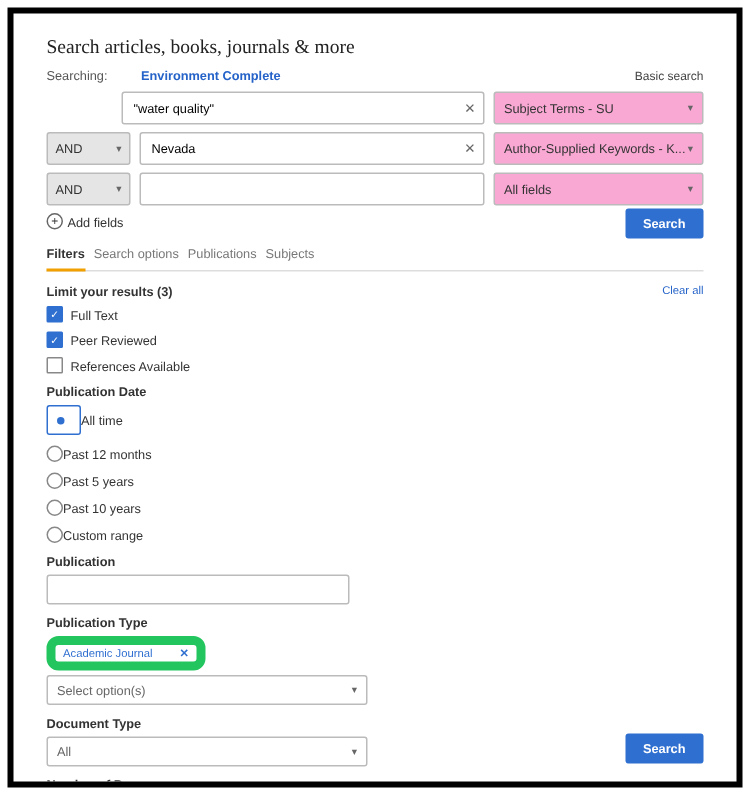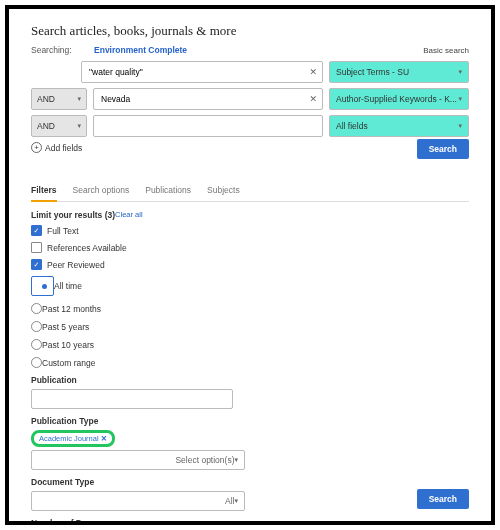--- a/index.html
+++ b/index.html
@@ -9,45 +9,45 @@
 .searching-line{display:flex;justify-content:space-between;align-items:center;margin-bottom:6px}
 .searching-line .lbl{color:#555}
 .searching-line .db{color:#2563c9;font-weight:600;margin-left:20px}
 .basic{color:#444;font-size:8px}
 .row{display:flex;gap:6px;margin-bottom:5px}
 .bool{width:44px;height:20px;border:1px solid #bbb;border-radius:2px;display:flex;align-items:center;justify-content:space-between;padding:0 5px;background:#e5e5e5}
 .bool .chev,.field-sel .chev{font-size:7px;color:#666}
 .term{flex:1;height:20px;border:1px solid #bbb;border-radius:2px;display:flex;align-items:center;justify-content:space-between;padding:0 5px;background:#fff}
 .term input{border:none;outline:none;font-size:8.5px;width:100%;background:transparent}
 .clearx{color:#666;font-size:9px;cursor:pointer}
-.field-sel{width:126px;height:20px;border:1px solid #bbb;border-radius:2px;display:flex;align-items:center;justify-content:space-between;padding:0 6px;background:#5eead4;white-space:nowrap;overflow:hidden}
+.field-sel{width:126px;height:20px;border:1px solid #bbb;border-radius:2px;display:flex;align-items:center;justify-content:space-between;padding:0 6px;background:#f9a8d4;white-space:nowrap;overflow:hidden}
 .field-sel span{overflow:hidden;text-overflow:ellipsis}
 .row1 .bool-slot{width:44px}
 .addfields{display:flex;align-items:center;gap:3px;color:#333;margin-top:3px}
 .addfields .plus{display:inline-flex;width:9px;height:9px;border:1px solid #666;border-radius:50%;align-items:center;justify-content:center;font-size:8px;line-height:1}
 .searchbtn-row{display:flex;justify-content:flex-end;margin-top:-14px}
 .btn-primary{background:#2f6fd0;color:#fff;border:none;border-radius:2px;padding:5px 12px;font-size:8.5px;font-weight:600;cursor:pointer}
-.tabs{display:flex;gap:16px;border-bottom:1px solid #ddd;margin-top:22px}
+.tabs{display:flex;gap:6px;border-bottom:1px solid #ddd;margin-top:1px}
 .tab{padding:4px 0 5px 0;color:#777;cursor:pointer}
 .tab.active{color:#333;font-weight:600;border-bottom:2px solid #f0a000;margin-bottom:-1px}
-.limit-head{display:flex;justify-content:flex-start;margin-top:8px;margin-bottom:5px}
+.limit-head{display:flex;justify-content:space-between;margin-top:8px;margin-bottom:5px}
 .limit-head .t{font-weight:600}
 .limit-head .clear{color:#2563c9;font-size:7.5px;cursor:pointer}
 .chk-row{display:flex;align-items:center;gap:5px;margin-bottom:6px}
 .chk{width:9px;height:9px;border:1px solid #888;border-radius:1px;display:inline-flex;align-items:center;justify-content:center;background:#fff}
 .chk.checked{background:#2f6fd0;border-color:#2f6fd0;color:#fff;font-size:7px}
 .sect-label{font-weight:700;margin-top:7px;margin-bottom:4px}
 .rad-row{display:flex;align-items:center;gap:0;margin-bottom:7px}
 .rad{width:9px;height:9px;border:1px solid #888;border-radius:50%;display:inline-flex;align-items:center;justify-content:center;background:#fff}
 .rad.sel{border-color:#2f6fd0}
 .rad.sel::after{content:"";width:5px;height:5px;background:#2f6fd0;border-radius:50%}
 .textinput{width:200px;height:18px;border:1px solid #bbb;border-radius:2px;background:#fff}
-.sel{height:18px;border:1px solid #bbb;border-radius:2px;display:flex;align-items:center;justify-content:flex-end;padding:0 6px;color:#666;background:#fff}
+.sel{height:18px;border:1px solid #bbb;border-radius:2px;display:flex;align-items:center;justify-content:space-between;padding:0 6px;color:#666;background:#fff}
 .sel .chev{font-size:7px}
-.chip{display:inline-flex;align-items:flex-start;gap:2px;border:3px solid #22c55e;color:#2f6fd0;border-radius:8px;padding:1px 5px;font-size:7.5px;margin-bottom:3px}
+.chip{display:inline-flex;align-items:flex-start;gap:18px;border:6px solid #22c55e;color:#2f6fd0;border-radius:8px;padding:1px 5px;font-size:7.5px;margin-bottom:3px}
 .chip .x{font-weight:700;cursor:pointer}
 .bottom-search{position:absolute;right:22px;bottom:12px}
 </style>
 </head>
 <body>
 <div class="frame">
 <div class="inner">
 
 
 
@@ -121,28 +121,29 @@
 <div class="limit-head">
   <span class="t">Limit your results (3)</span>
   <span class="clear">Clear all</span>
 </div>
 
 <div class="chk-row">
         <span class="chk checked">✓</span>
         <span>Full Text</span>
       </div>
 <div class="chk-row">
+        <span class="chk checked">✓</span>
+        <span>Peer Reviewed</span>
+      </div>
+<div class="chk-row">
         <span class="chk"></span>
         <span>References Available</span>
       </div>
-<div class="chk-row">
-        <span class="chk checked">✓</span>
-        <span>Peer Reviewed</span>
-      </div>
 
+<div class="sect-label">Publication Date</div>
 <div class="rad-row">
         <span class="rad sel"></span>
         <span>All time</span>
       </div>
 <div class="rad-row">
         <span class="rad"></span>
         <span>Past 12 months</span>
       </div>
 <div class="rad-row">
         <span class="rad"></span>

